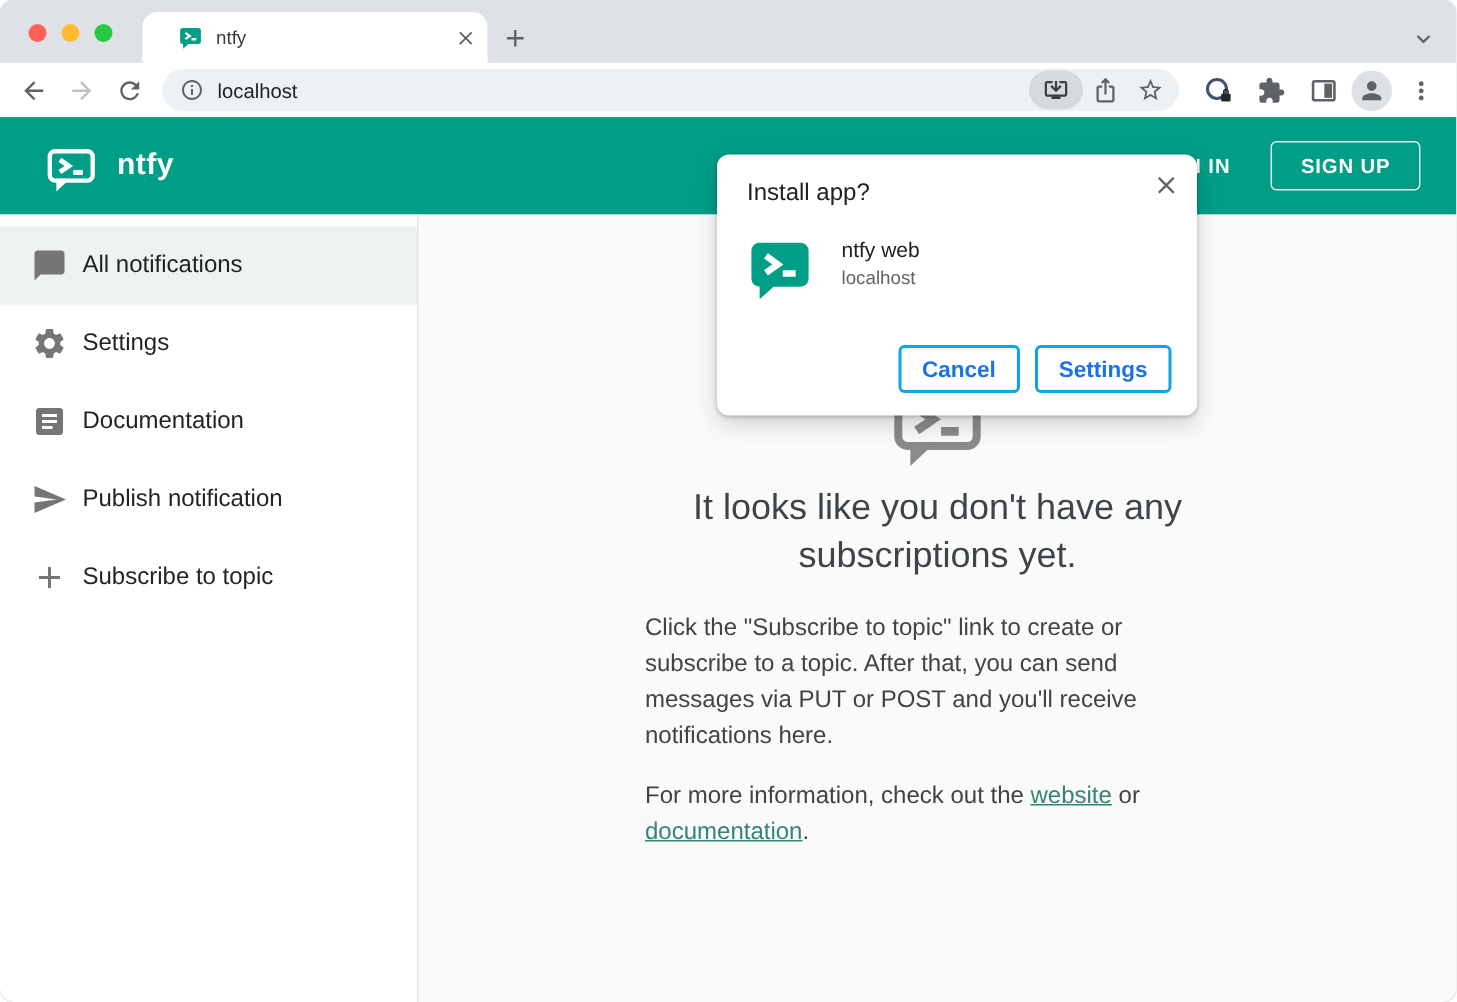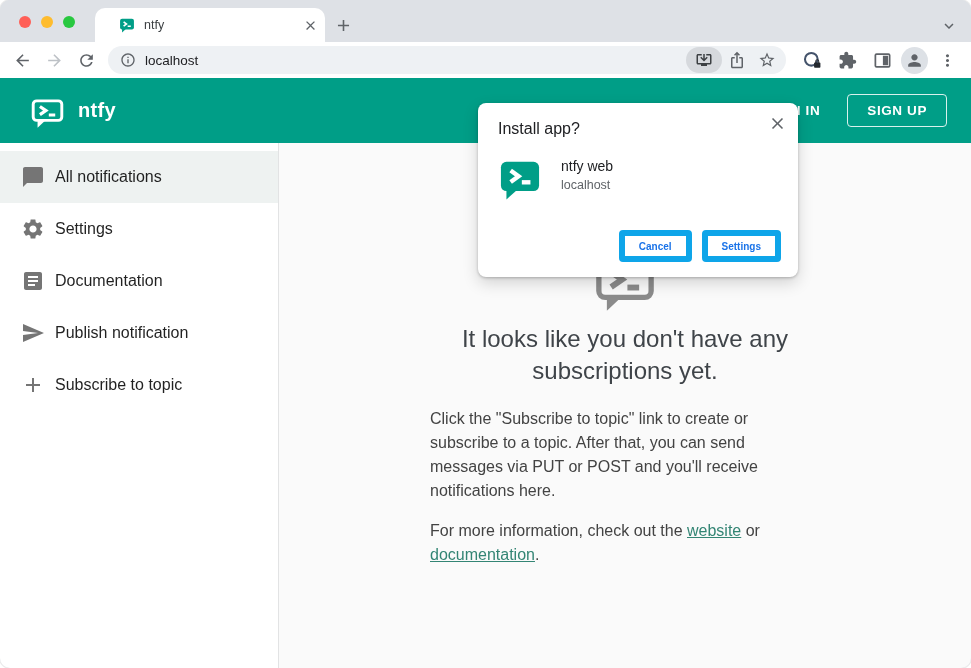--- a/index.html
+++ b/index.html
@@ -73,22 +73,22 @@
   .dialog { position:absolute; left:478px; top:72px; width:320px; height:174px; background:#ffffff;
             border-radius:8px; box-shadow:0 1px 3px rgba(0,0,0,0.24), 0 6px 16px rgba(0,0,0,0.16);
             padding:17px 20px; z-index:50;margin-top:31px; }
   .dlg-title { font-size:16px; color:#202124; }
   .dlg-close { position:absolute; top:11px; right:11px; width:19px; height:19px; color:#5f6368; cursor:pointer; }
   .dlg-row { display:flex; margin-top:19px; gap:19px; align-items:flex-start; }
   .dlg-icon { width:44px; height:45px; color:var(--brand-teal,#009e87); flex:0 0 auto; }
   .dlg-name { font-size:14px; color:#202124; margin-top:1px; }
   .dlg-origin { font-size:12.5px; color:#5f6368; margin-top:4px; }
   .dlg-actions { position:absolute; right:17px; bottom:15px; display:flex; gap:10px; }
-  .dlg-btn { min-width:70px; height:32px; background:#fff; border:6px solid #0ea5e9; border-radius:4px;
-             color:var(--action-blue,#1a73e8); font-size:10px; font-weight:bold; font-family:inherit;
+  .dlg-btn { min-width:70px; height:32px; background:#fff; border:2px solid #0ea5e9; border-radius:4px;
+             color:var(--action-blue,#1a73e8); font-size:15px; font-weight:bold; font-family:inherit;
              cursor:pointer; padding:0 14px; }
 </style>
 </head>
 <body>
 
 <svg width="0" height="0" style="position:absolute">
   <defs>
     <g id="ntfy-logo-outline">
       <rect x="2.2" y="4" width="19.6" height="13.4" rx="2.4" fill="none" stroke="currentColor" stroke-width="2"></rect>
       <path d="M5.2 16.6 L5.2 22.4 L11.4 16.6 Z" fill="currentColor"></path>

